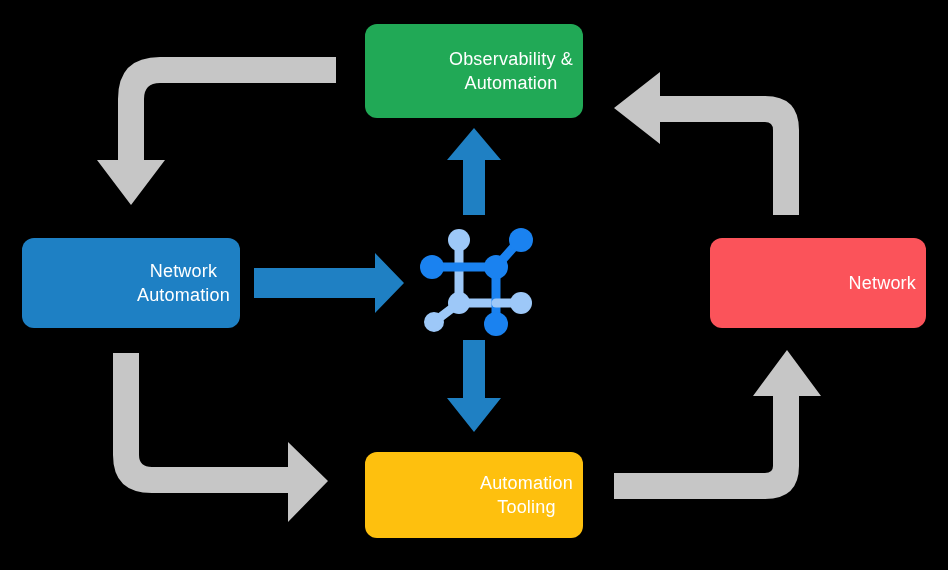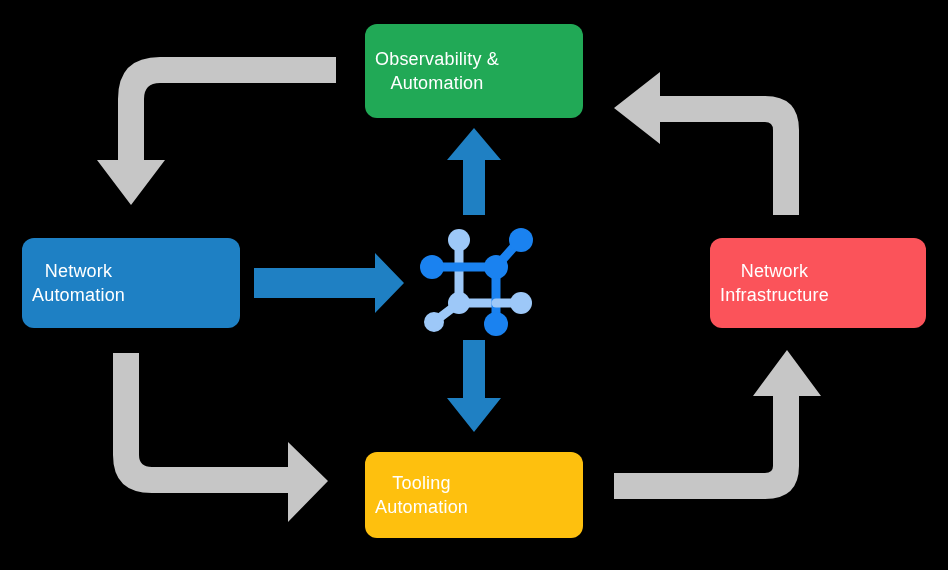--- a/index.html
+++ b/index.html
@@ -13,21 +13,21 @@
     height: 570px;
     background: #000000;
     overflow: hidden;
     font-family: "Liberation Sans", sans-serif;
   }
   .node-box {
     position: absolute;
     border-radius: 12px;
     display: flex;
     align-items: center;
-    justify-content: flex-start;
+    justify-content: flex-end;
     text-align: center;
     color: #ffffff;
     font-size: 18px;
     line-height: 1.35;
     font-weight: 400;
     letter-spacing: 0.2px;
     box-sizing: border-box;
     padding: 4px 10px;
   }
   #box-observability { left: 365px; top: 24px;  width: 218px; height: 94px;  background: #21a956; }
@@ -119,24 +119,23 @@
   <div class="node-box" id="box-operations" style="background: rgb(30, 128, 196); color: rgb(255, 255, 255);">
     <div>
       <span class="box-label">Network</span>
       <span class="box-label">Automation</span>
     </div>
   </div>
 
   <div class="node-box" id="box-infrastructure" style="background: rgb(251, 83, 90); color: rgb(255, 255, 255);">
     <div>
       <span class="box-label">Network</span>
-      <span class="box-label">Infrastructure</span>
     </div>
   </div>
 
   <div class="node-box" id="box-automation" style="background: rgb(254, 192, 14); color: rgb(255, 255, 255);">
     <div>
+      <span class="box-label">Automation</span>
       <span class="box-label">Tooling</span>
-      <span class="box-label">Automation</span>
     </div>
   </div>
 
 </div>
 
 </body></html>

